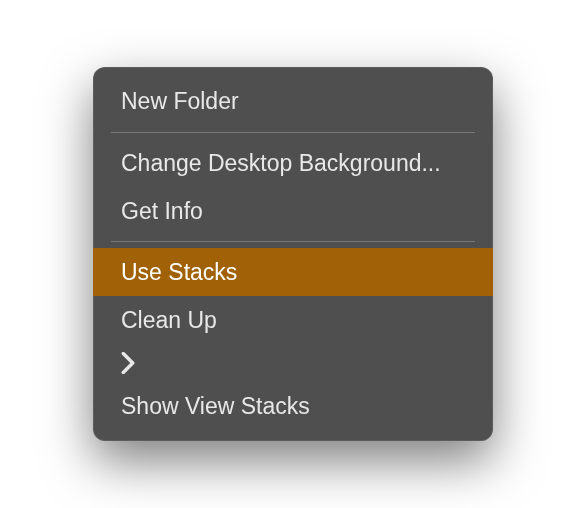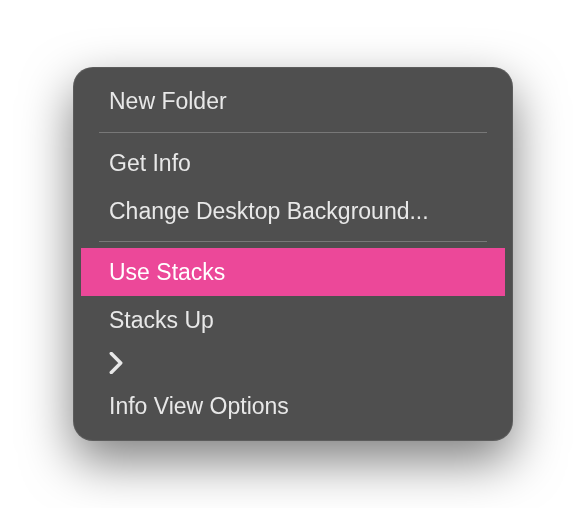--- a/index.html
+++ b/index.html
@@ -10,38 +10,38 @@
     body {
       width: 586px;
       height: 508px;
       background: transparent;
       font-family: -apple-system, BlinkMacSystemFont, "Segoe UI", Helvetica, Arial, sans-serif;
       display: flex;
       align-items: center;
       justify-content: center;
     }
     .context-menu {
-      width: 440px;
+      width: 400px;
       background: #4f4f4f;
-      border-radius: 20px;
-      padding: 10px 8px;
+      border-radius: 12px;
+      padding: 10px 0;
       box-shadow: 0 20px 50px rgba(0,0,0,0.5), 0 0 0 1px rgba(255,255,255,0.08) inset;
     }
     .menu-item {
       display: flex;
       align-items: center;
       justify-content: space-between;
       padding: 8px 28px;
       color: #e8e8e8;
       font-size: 23px;
       line-height: 1.4;
       cursor: default;
     }
     .menu-item.highlighted {
-      background: #ec4899;
+      background: #a16207;
       color: #ffffff;
     }
     .separator {
       height: 1px;
       background: #787878;
       margin: 6px 18px;
     }
     .chevron {
       display: inline-flex;
       align-items: center;
@@ -56,38 +56,38 @@
 
 <div class="context-menu">
 
   <div class="menu-item">
     <span>New Folder</span>
   </div>
 
   <div class="separator"></div>
 
   <div class="menu-item">
-    <span>Get Info</span>
+    <span>Change Desktop Background...</span>
   </div>
   <div class="menu-item">
-    <span>Change Desktop Background...</span>
+    <span>Get Info</span>
   </div>
 
   <div class="separator"></div>
 
   <div class="menu-item highlighted">
     <span>Use Stacks</span>
   </div>
   <div class="menu-item">
-    <span>Stacks Up</span>
+    <span>Clean Up</span>
   </div>
   <div class="menu-item">
     <span class="chevron">
       <svg viewBox="0 0 8 14" fill="none">
           <path d="M1 1 L7 7 L1 13" stroke="#e8e8e8" stroke-width="2.2" stroke-linecap="round" stroke-linejoin="round"></path>
         </svg>
     </span>
   </div>
   <div class="menu-item">
-    <span>Info View Options</span>
+    <span>Show View Stacks</span>
   </div>
 
 </div>
 
 </body></html>

